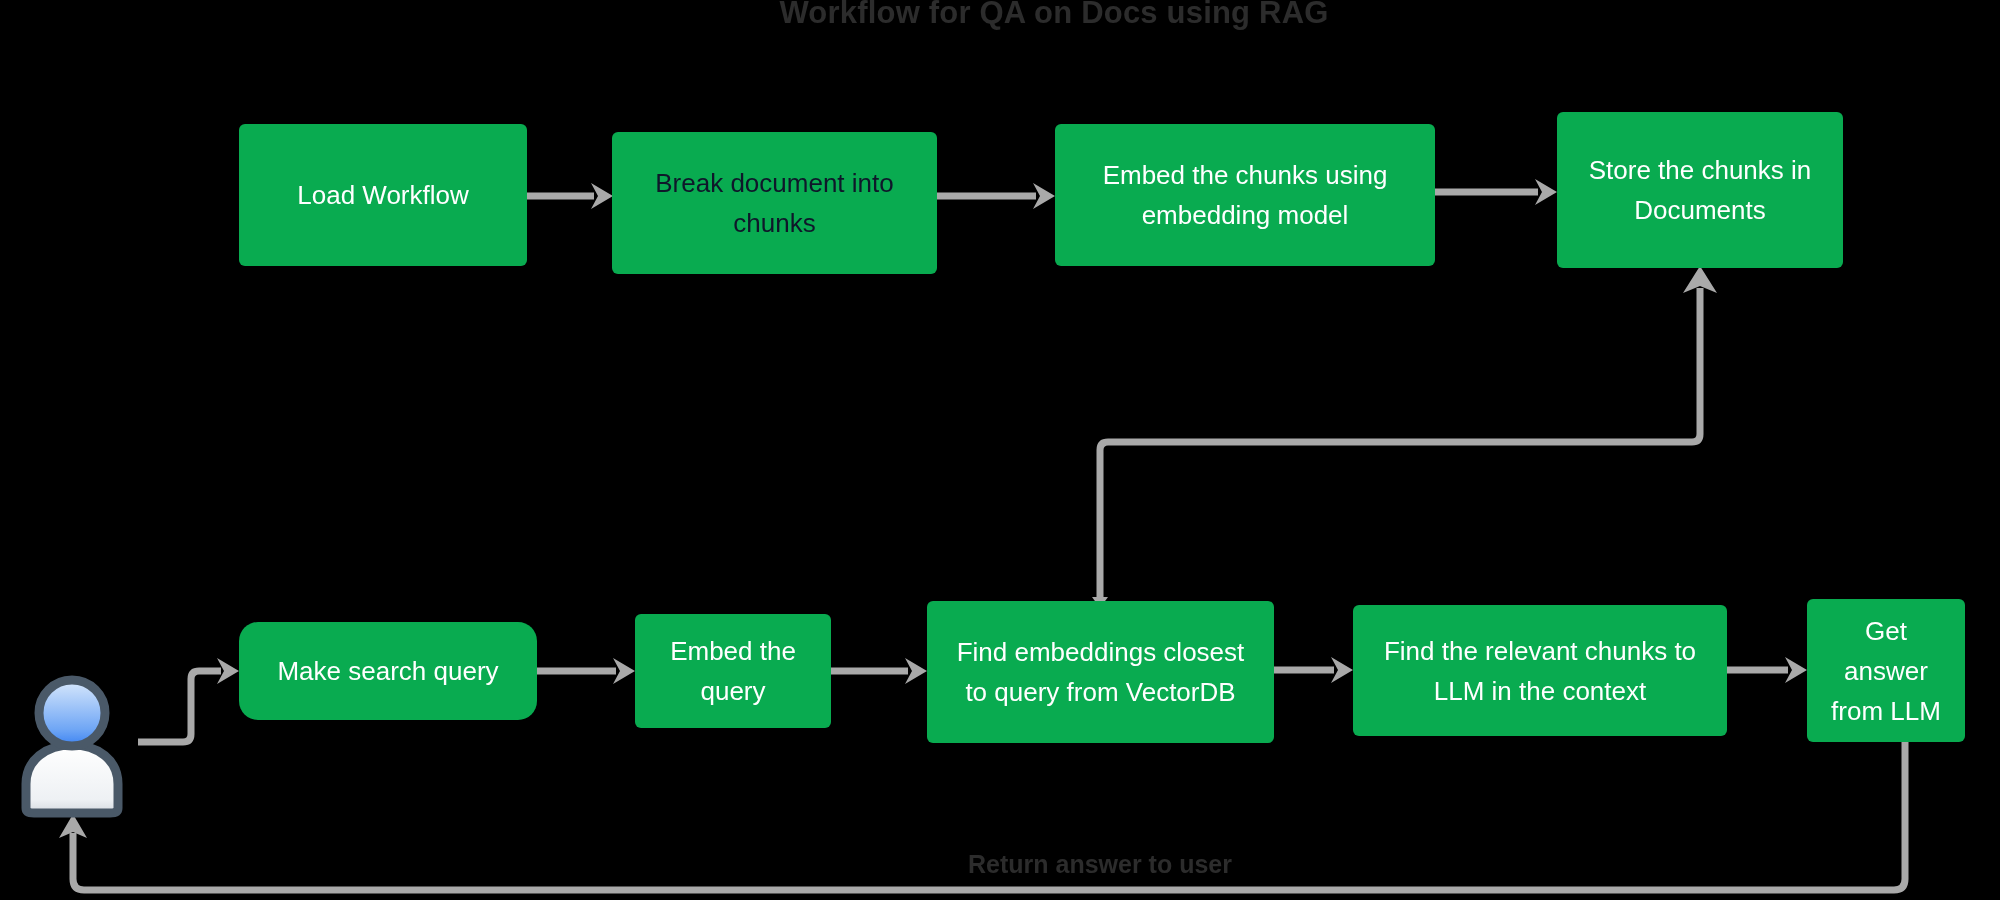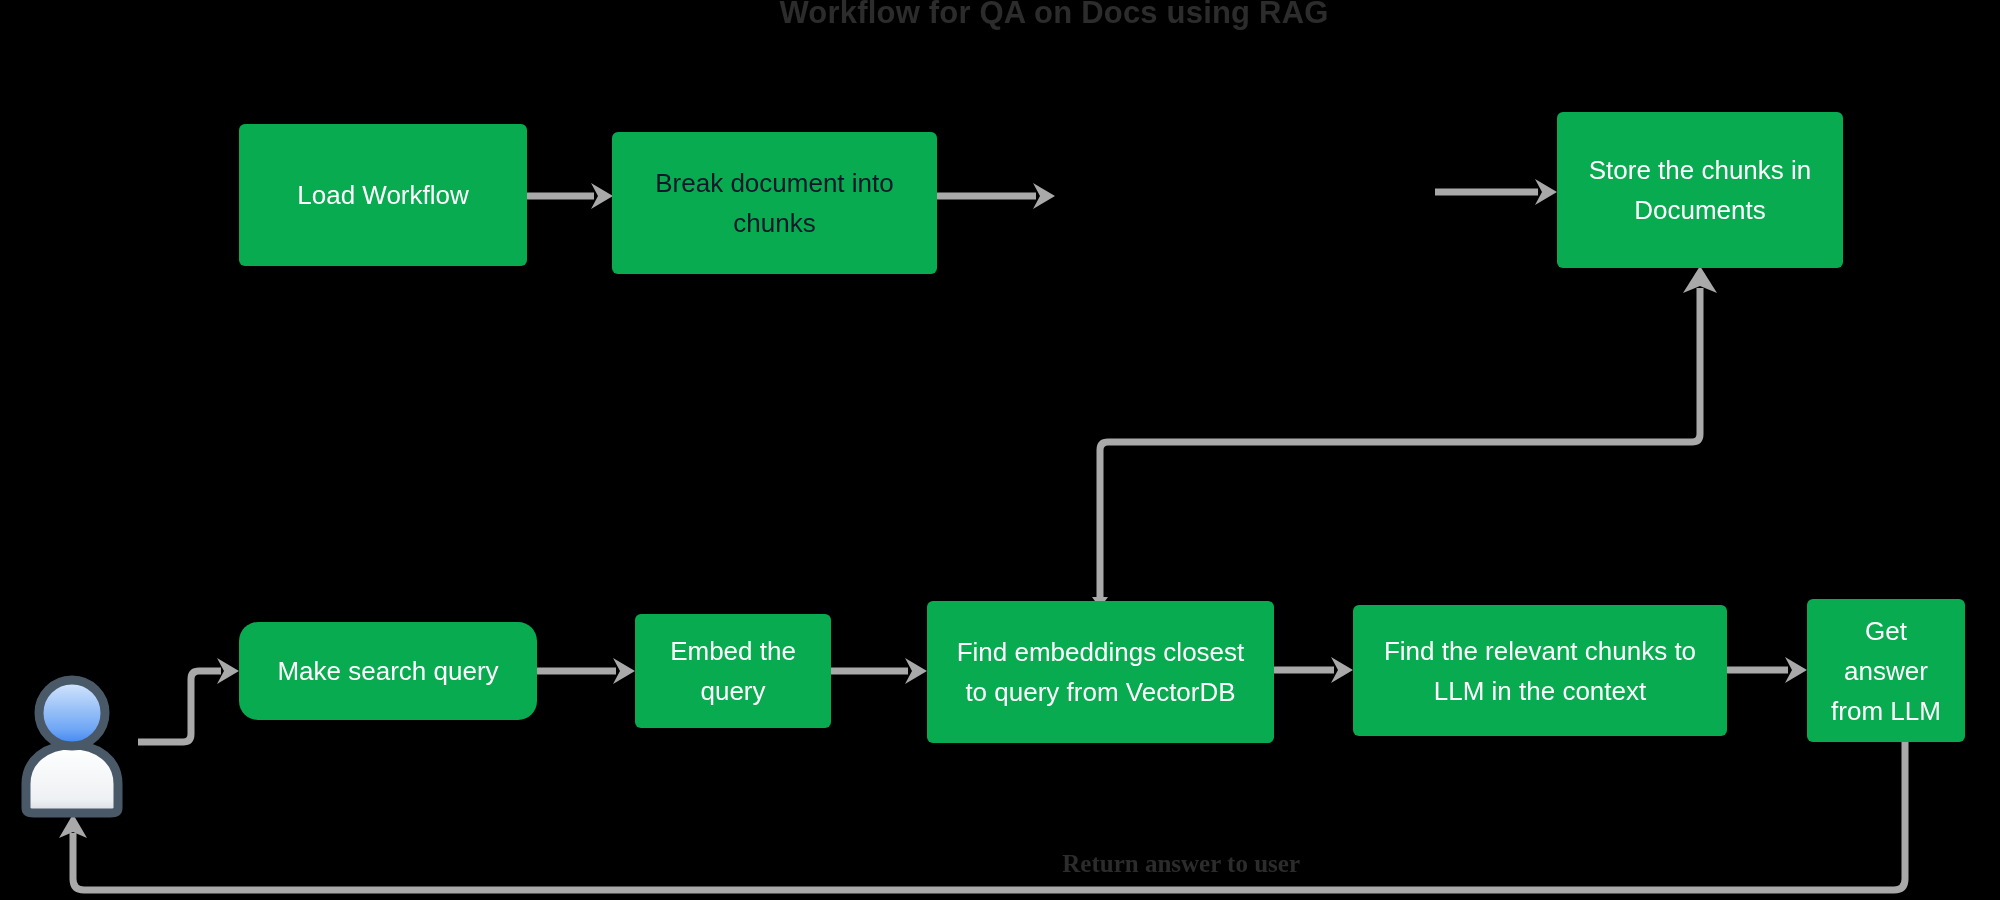--- a/index.html
+++ b/index.html
@@ -13,22 +13,22 @@
   }
   .wires{position:absolute;left:0;top:0;width:2000px;height:900px;color:#a9a9a9;}
   .wires path{stroke:currentColor;stroke-width:7;fill:none;}
   .wires path.head{stroke:none;fill:currentColor;}
   .node{
     position:absolute;display:flex;align-items:center;justify-content:center;
     background:#09ab50;color:#fff;border-radius:6px;text-align:center;
     font-size:26px;line-height:40px;padding:0 16px;box-sizing:border-box;
   }
   .return-label{
-    position:absolute;left:900px;top:850px;width:400px;text-align:right;
-    font-size:25px;font-weight:700;color:#2c2c2c;white-space:nowrap;font-family:Liberation Serif, serif;
+    position:absolute;left:900px;top:850px;width:400px;text-align:center;
+    font-size:25px;font-weight:700;color:#2c2c2c;white-space:nowrap;
   }
   .person{position:absolute;left:10px;top:668px;}
 </style>
 </head>
 <body>
 
 <div class="canvas" style="background: rgb(0, 0, 0);">
 
   <div class="title" style="color: rgb(44, 44, 44);">Workflow for QA on Docs using RAG</div>
 
@@ -56,20 +56,21 @@
     <path d="M1100 606 V450 Q1100 442 1108 442 H1692 Q1700 442 1700 434 V288"></path>
     <path class="head" d="M1700 266 l-17 27 l17 -7 l17 7 z"></path>
     <path class="head" d="M1100 608 l-8 -11 h16 z"></path>
 
     <path d="M1905 742 V879 Q1905 890 1894 890 H84 Q73 890 73 879 V833"></path>
     <path class="head" d="M73 814 l-14 24 l14 -6 l14 6 z"></path>
   </svg>
 
   <div class="node" style="left: 239px; top: 124px; width: 288px; height: 142px; background: rgb(9, 171, 80); color: rgb(255, 255, 255);">Load Workflow</div>
   <div class="node" style="left: 612px; top: 132px; width: 325px; height: 142px; background: rgb(9, 171, 80); color: #0f172a;">Break document into chunks</div>
+  <div class="node" style="left: 1055px; top: 124px; width: 380px; height: 142px; background: rgb(9, 171, 80); color: rgb(255, 255, 255);">Embed the chunks using embedding model</div>
   <div class="node" style="left: 1557px; top: 112px; width: 286px; height: 156px; background: rgb(9, 171, 80); color: rgb(255, 255, 255);">Store the chunks in Documents</div>
 
   <div class="node" style="left: 239px; top: 622px; width: 298px; height: 98px; background: rgb(9, 171, 80); color: rgb(255, 255, 255); border-radius: 19px;">Make search query</div>
   <div class="node" style="left: 635px; top: 614px; width: 196px; height: 114px; background: rgb(9, 171, 80); color: rgb(255, 255, 255);">Embed the query</div>
   <div class="node" style="left: 927px; top: 601px; width: 347px; height: 142px; background: rgb(9, 171, 80); color: rgb(255, 255, 255);">Find embeddings closest to query from VectorDB</div>
   <div class="node" style="left: 1353px; top: 605px; width: 374px; height: 131px; background: rgb(9, 171, 80); color: rgb(255, 255, 255);">Find the relevant chunks to LLM in the context</div>
   <div class="node" style="left: 1807px; top: 599px; width: 158px; height: 143px; background: rgb(9, 171, 80); color: rgb(255, 255, 255);">Get answer from LLM</div>
 
   <svg class="person" width="124" height="150" viewBox="0 0 124 150">
     <defs>

